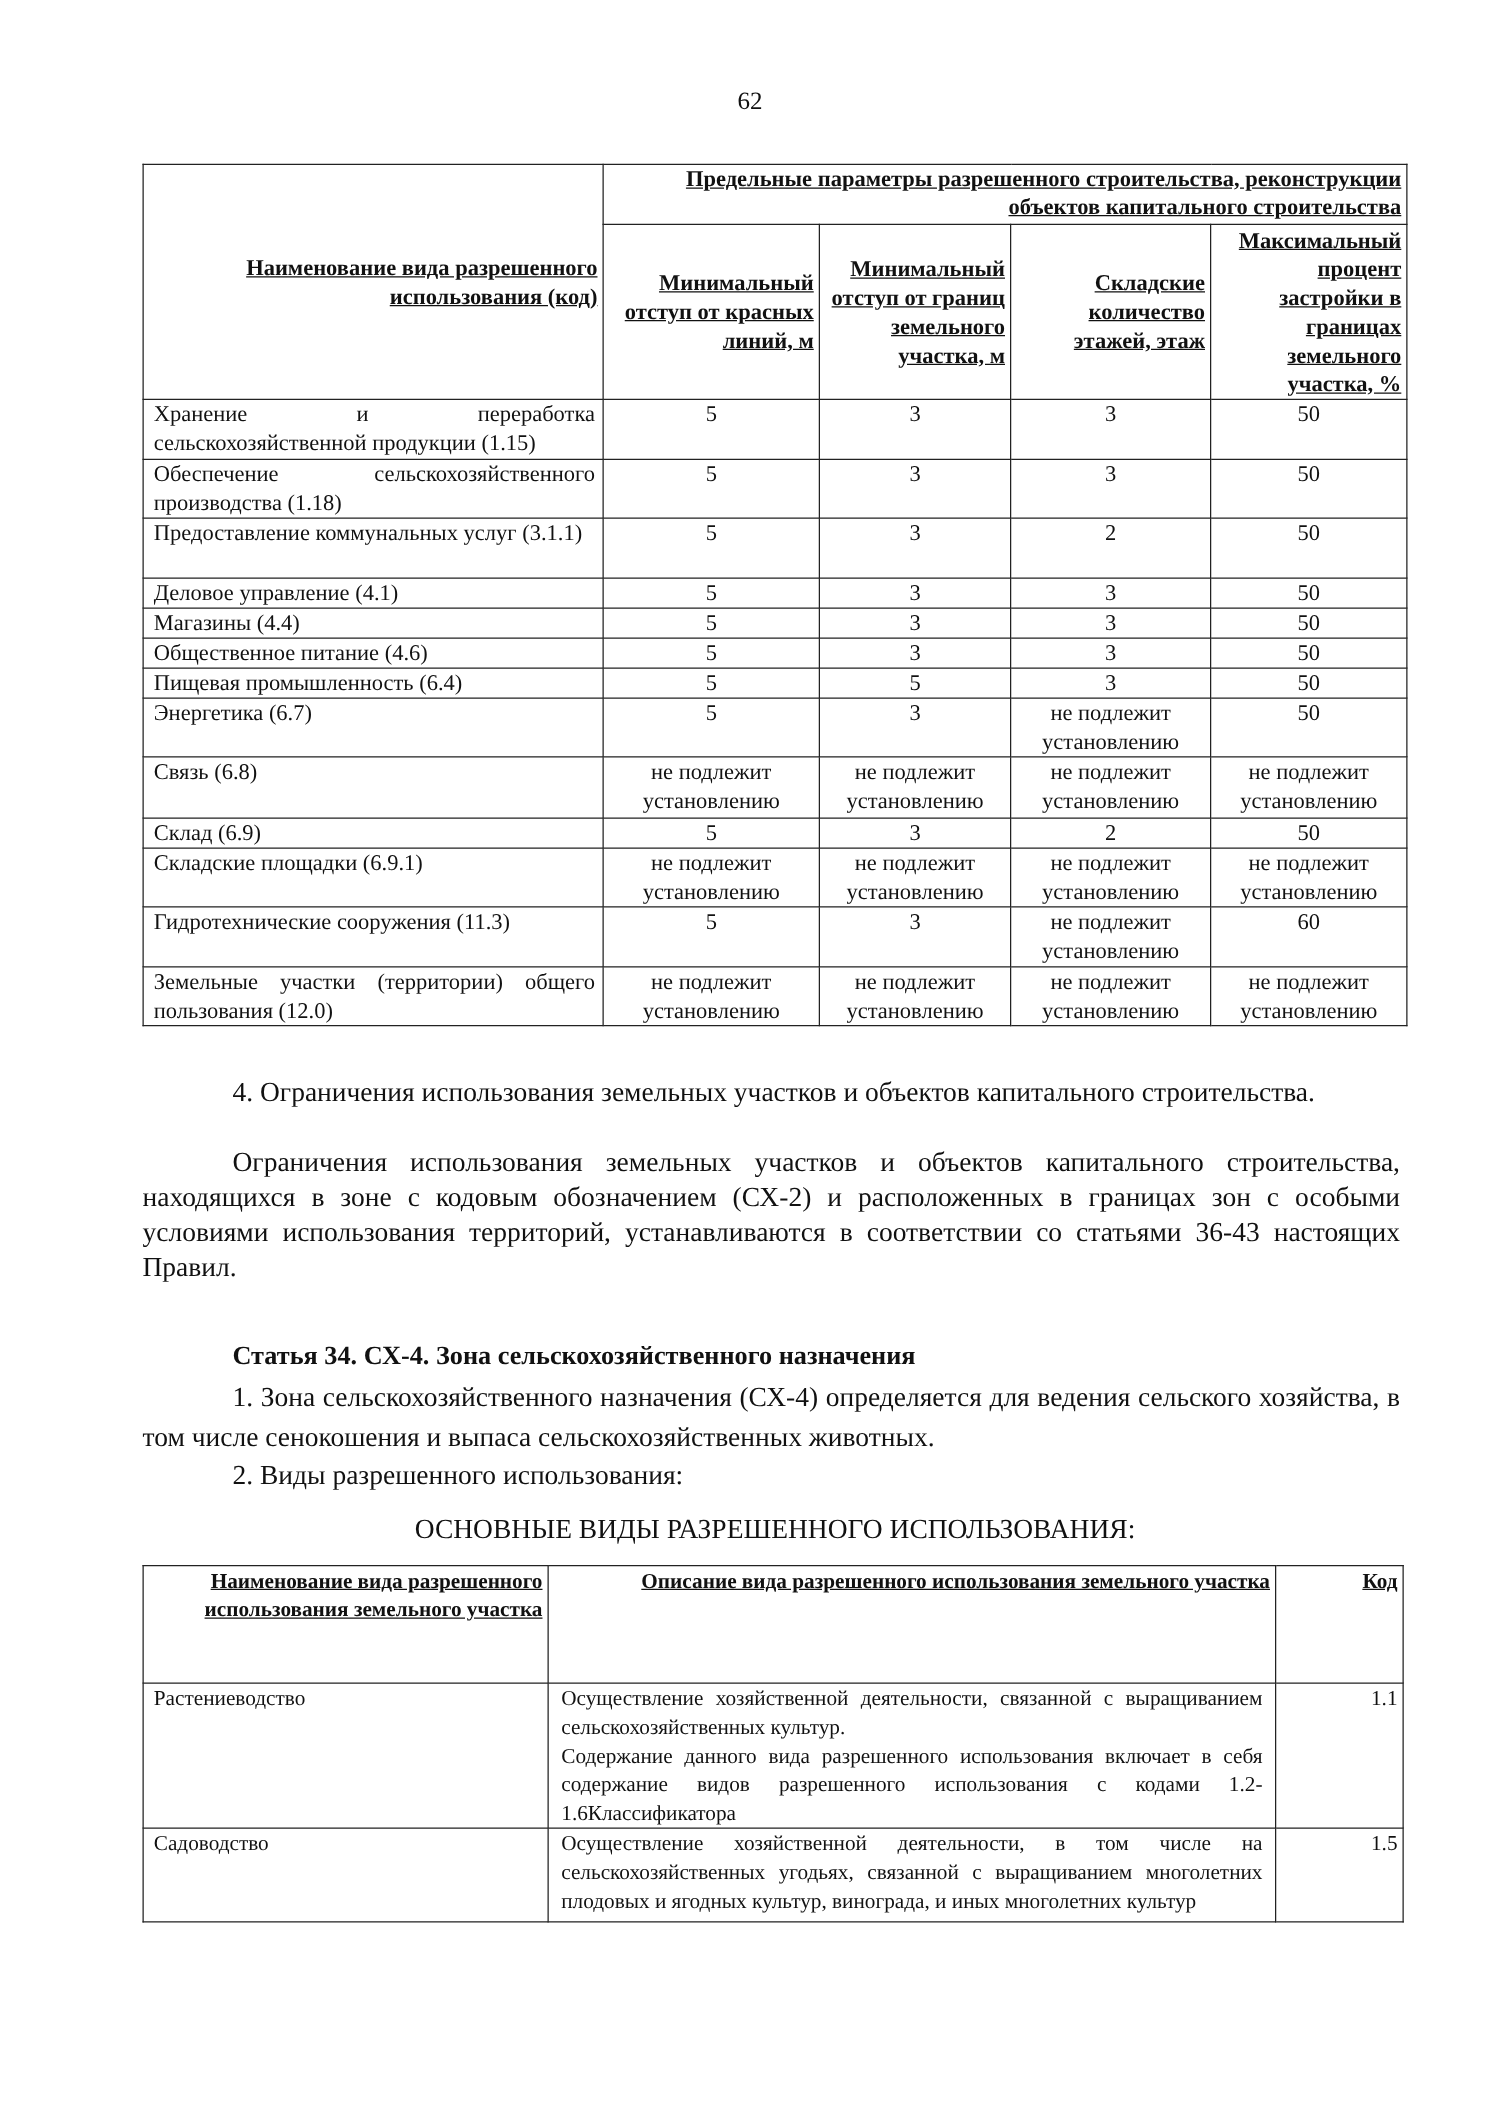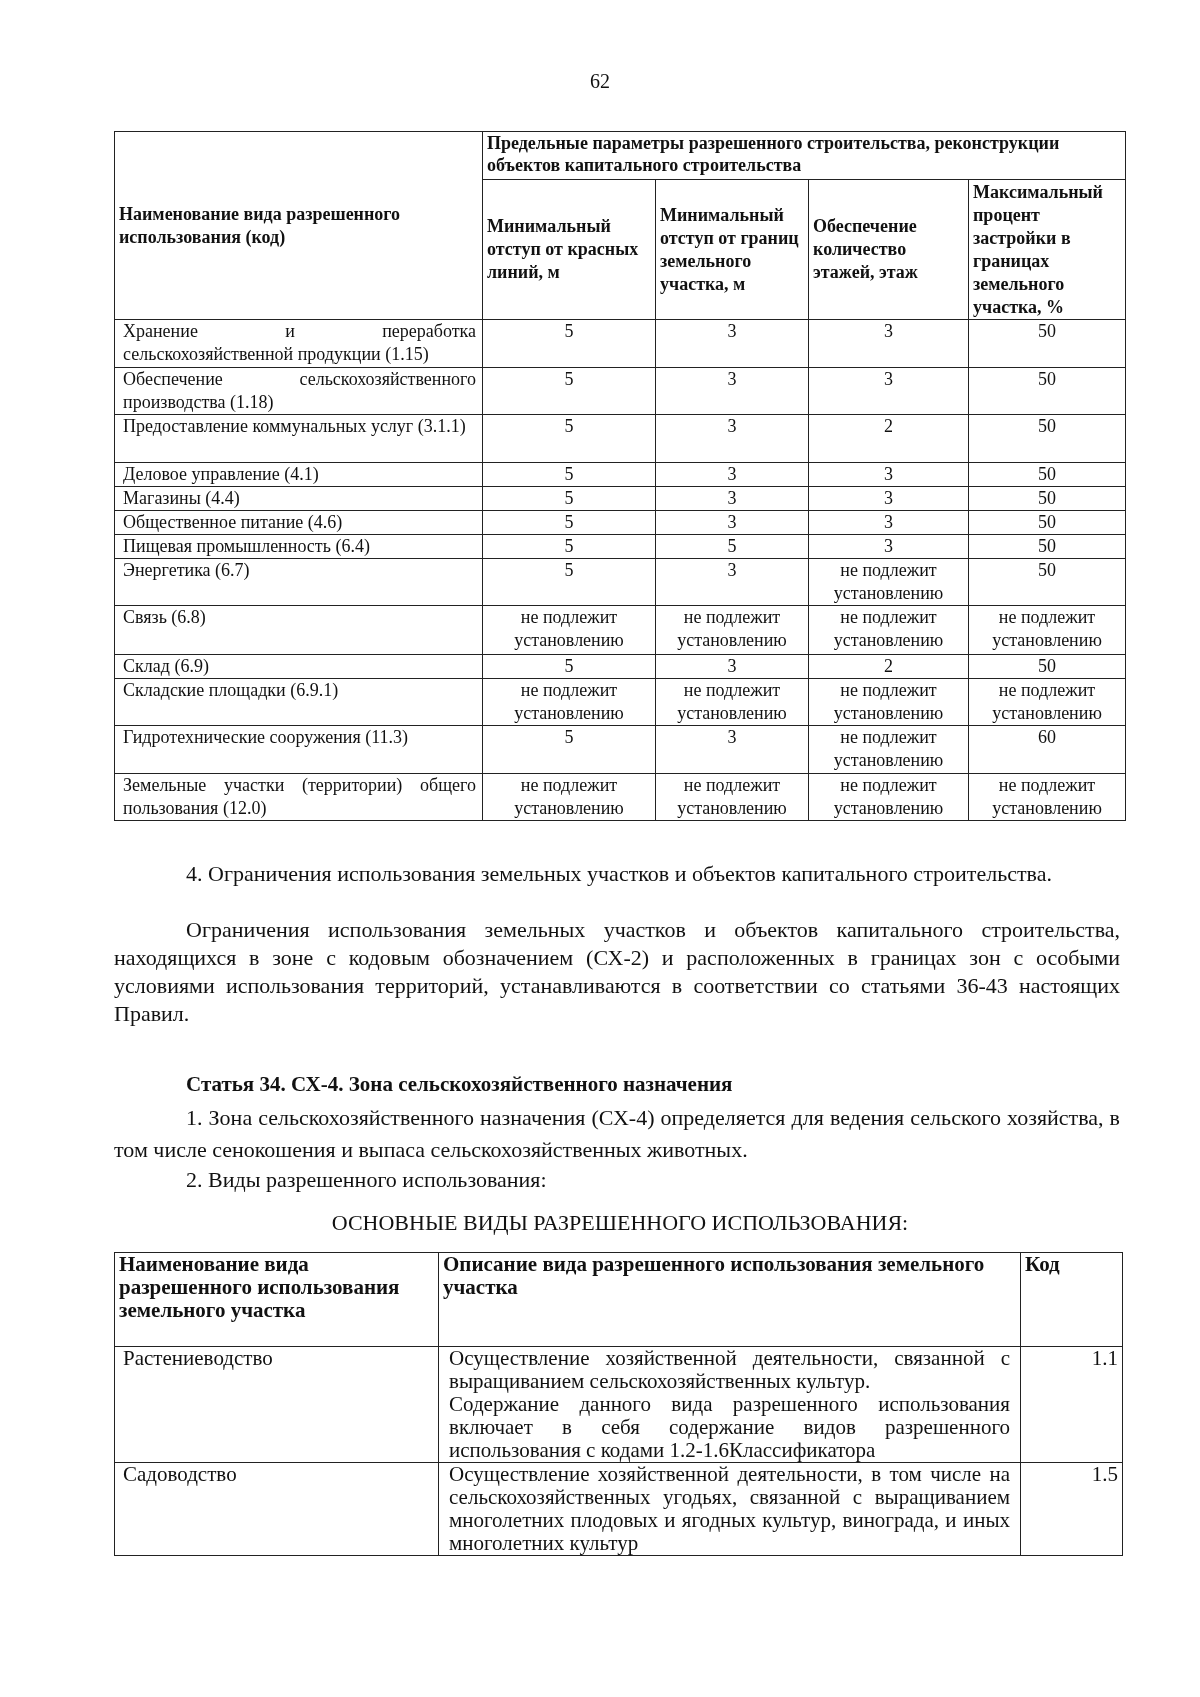--- a/index.html
+++ b/index.html
@@ -1,25 +1,25 @@
 <!DOCTYPE html>
 <html><head>
 <meta charset="utf-8">
 <style>
   html, body { margin: 0; padding: 0; background: #ffffff; }
   body { width: 1200px; height: 1697px; position: relative; overflow: hidden;
          font-family: "Liberation Serif", "DejaVu Serif", serif; color: #111; }
   .page-num { position: absolute; top: 70px; left: 0; width: 1200px; text-align: center; font-size: 20px; }
   table { border-collapse: collapse; position: absolute; font-size: 18px; line-height: 23px; }
   td, th { border: 1.5px solid #222; padding: 0 4px; vertical-align: top; }
-  th { font-weight: bold; text-align: left; vertical-align: middle; }
+  th { font-weight: bold; text-align: right; vertical-align: middle; text-decoration: underline; }
   #t1 { top: 131px; left: 114px; width: 1011px; table-layout: fixed; }
   #t1 td.name { text-align: justify; text-align-last: left; padding: 0 6px 0 8px; margin-left: 20px; }
   #t1 td.val { text-align: center; }
-  #t2 { top: 1252px; left: 114px; width: 1008px; table-layout: fixed; font-size: 21px; line-height: 23px; }
+  #t2 { top: 1252px; left: 114px; width: 1008px; table-layout: fixed; font-size: 17px; line-height: 23px; }
   #t2 th { vertical-align: top; }
   #t2 td.desc { text-align: justify; padding: 0 10px 0 10px; }
   #t2 td.code { text-align: right; }
   #t2 td.name { padding-left: 8px; }
   .para { position: absolute; left: 114px; width: 1006px; font-size: 22px; line-height: 28px; text-align: justify; }
   .para .ind { display: inline-block; width: 72px; }
   .heading { position: absolute; left: 186px; font-size: 21px; font-weight: bold; }
   .caps { position: absolute; left: 0; width: 1240px; text-align: center; font-size: 22px; }
 </style>
 </head>
@@ -36,21 +36,21 @@
       <col style="width:157px">
   </colgroup>
   <tbody>
       <tr style="height:48px">
     <th rowspan="2">Наименование вида разрешенного использования (код)</th>
     <th colspan="4" style="vertical-align:top;line-height:22px">Предельные параметры разрешенного строительства, реконструкции объектов капитального строительства</th>
   </tr>
   <tr style="height:140px">
     <th>Минимальный отступ от красных линий, м</th>
     <th>Минимальный отступ от границ земельного участка, м</th>
-    <th>Обеспечение количество этажей, этаж</th>
+    <th>Складские количество этажей, этаж</th>
     <th>Максимальный процент застройки в границах земельного участка, %</th>
   </tr>
   <tr style="height:48px">
         <td class="name">Хранение и переработка сельскохозяйственной продукции (1.15)</td>
         <td class="val">5</td>
         <td class="val">3</td>
         <td class="val">3</td>
         <td class="val">50</td>
       </tr>
   <tr style="height:47px">

